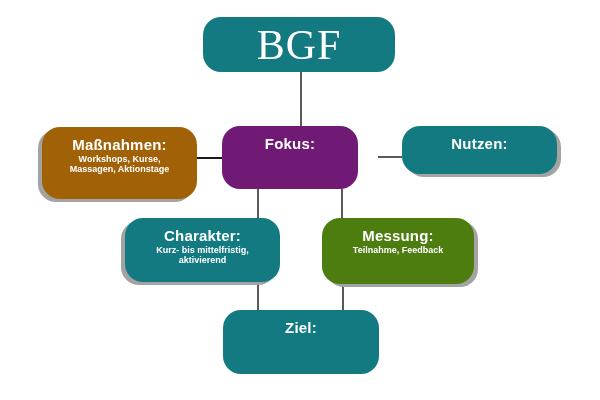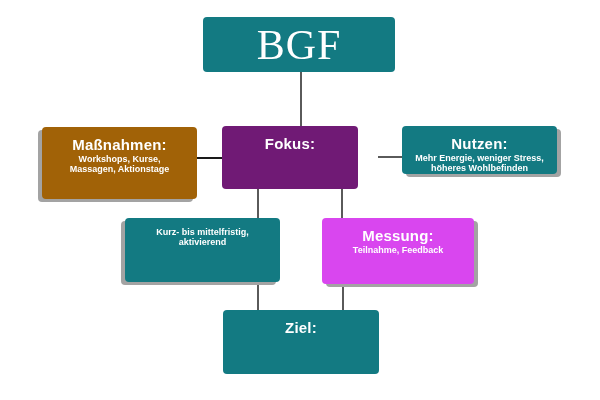--- a/index.html
+++ b/index.html
@@ -1,20 +1,20 @@
 <!DOCTYPE html>
 <html><head>
 <meta charset="utf-8">
 <style>
   html, body { margin:0; padding:0; }
   body { width:600px; height:400px; background:#ffffff; position:relative; overflow:hidden;
          font-family:"Liberation Sans", "DejaVu Sans", sans-serif; }
   .line { position:absolute; background:#5a5a5a; }
   .line.dark { background:#1a1a1a; }
-  .box { position:absolute; background:#137a82; border-radius:4px; color:#ffffff;
+  .box { position:absolute; background:#137a82; border-radius:18px; color:#ffffff;
          box-sizing:border-box; display:flex; flex-direction:column; align-items:center;
          text-align:center; padding-top:9px; }
   .box.shadow-left { box-shadow:-4px 3px 0 0 #a3a3a3; }
   .box.shadow-right { box-shadow:4px 3px 0 0 #a3a3a3; }
   .box .title { font-weight:700; font-size:15px; line-height:18px; letter-spacing:0.2px; }
   .box .body { font-weight:700; font-size:9px; line-height:10px; white-space:pre-line; }
   .root { justify-content:center; padding-top:0; }
   .root .title { font-family:"Liberation Serif", "DejaVu Serif", serif; font-weight:400;
                  font-size:42px; line-height:44px; letter-spacing:1px; }
 </style>
@@ -38,29 +38,28 @@
   <span class="body">Workshops, Kurse,
 Massagen, Aktionstage</span>
 </div>
 
 <div class="box" style="left: 222px; top: 126px; width: 136px; height: 63px; background: #701a75;">
   <span class="title">Fokus:</span>
 </div>
 
 <div class="box shadow-right" style="left: 402px; top: 126px; width: 155px; height: 48px; background: rgb(19, 122, 130);">
   <span class="title">Nutzen:</span>
-  <span class="body">Mehr Energie, weniger Stress,
-höheres Wohlbefinden</span>
 </div>
 
 <div class="box shadow-left" style="left: 125px; top: 218px; width: 155px; height: 64px; background: rgb(19, 122, 130);">
+  <span class="title">Charakter:</span>
   <span class="body">Kurz- bis mittelfristig,
 aktivierend</span>
 </div>
 
-<div class="box shadow-right" style="left: 322px; top: 218px; width: 152px; height: 66px; background: #d946ef;">
+<div class="box shadow-right" style="left: 322px; top: 218px; width: 152px; height: 66px; background: #4d7c0f;">
   <span class="title">Messung:</span>
   <span class="body">Teilnahme, Feedback</span>
 </div>
 
 <div class="box" style="left: 223px; top: 310px; width: 156px; height: 64px; background: rgb(19, 122, 130);">
   <span class="title">Ziel:</span>
 </div>
 
 </body></html>

